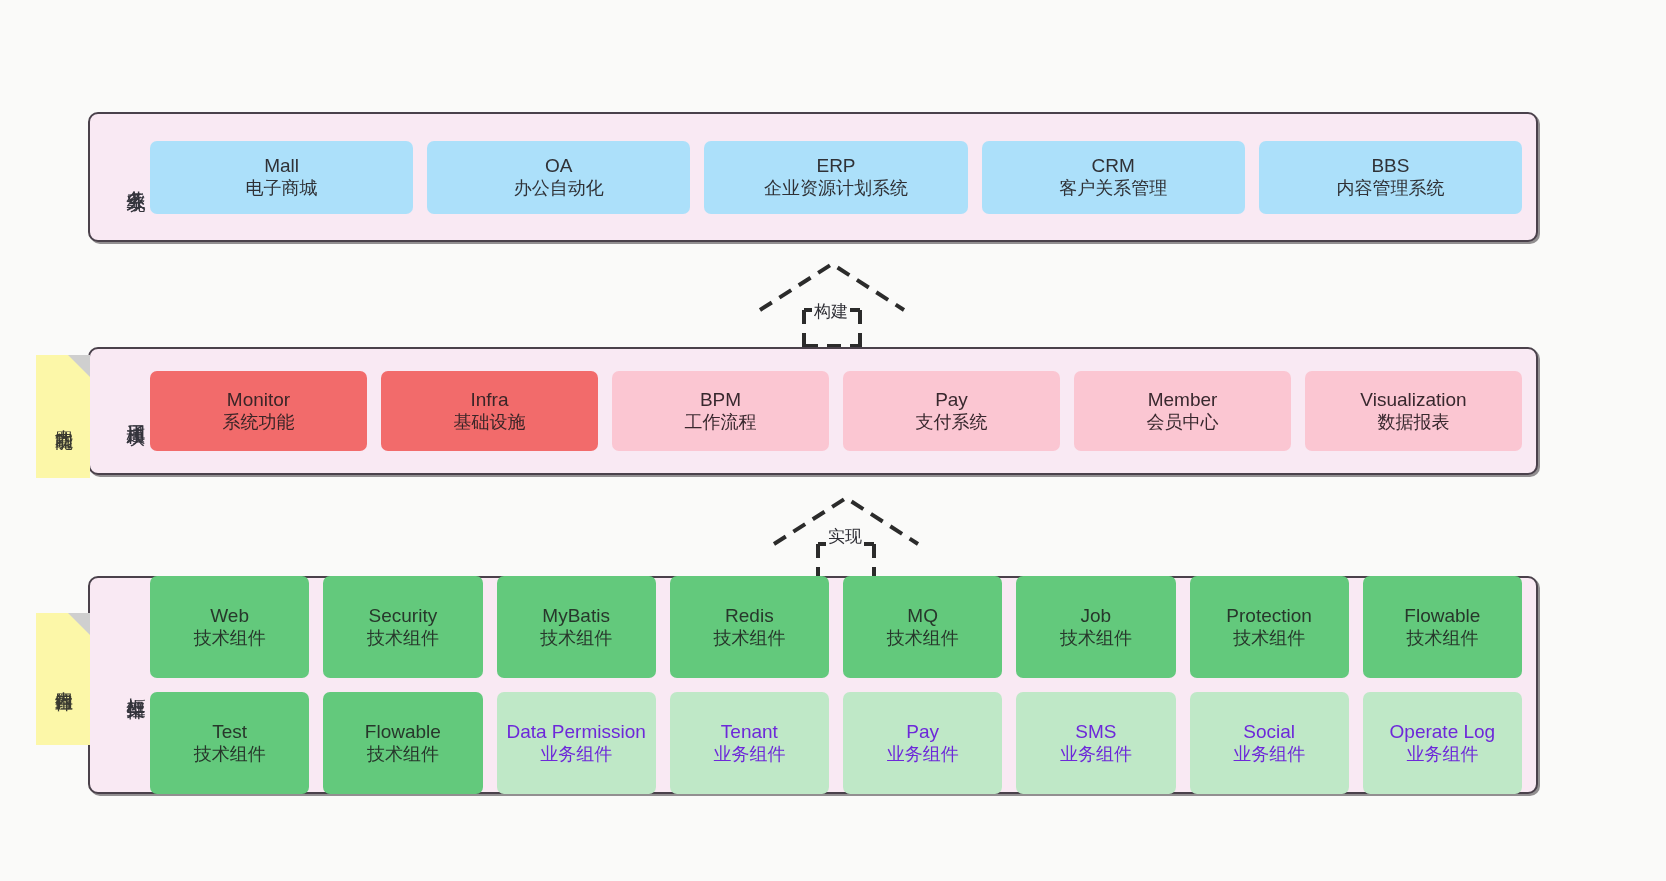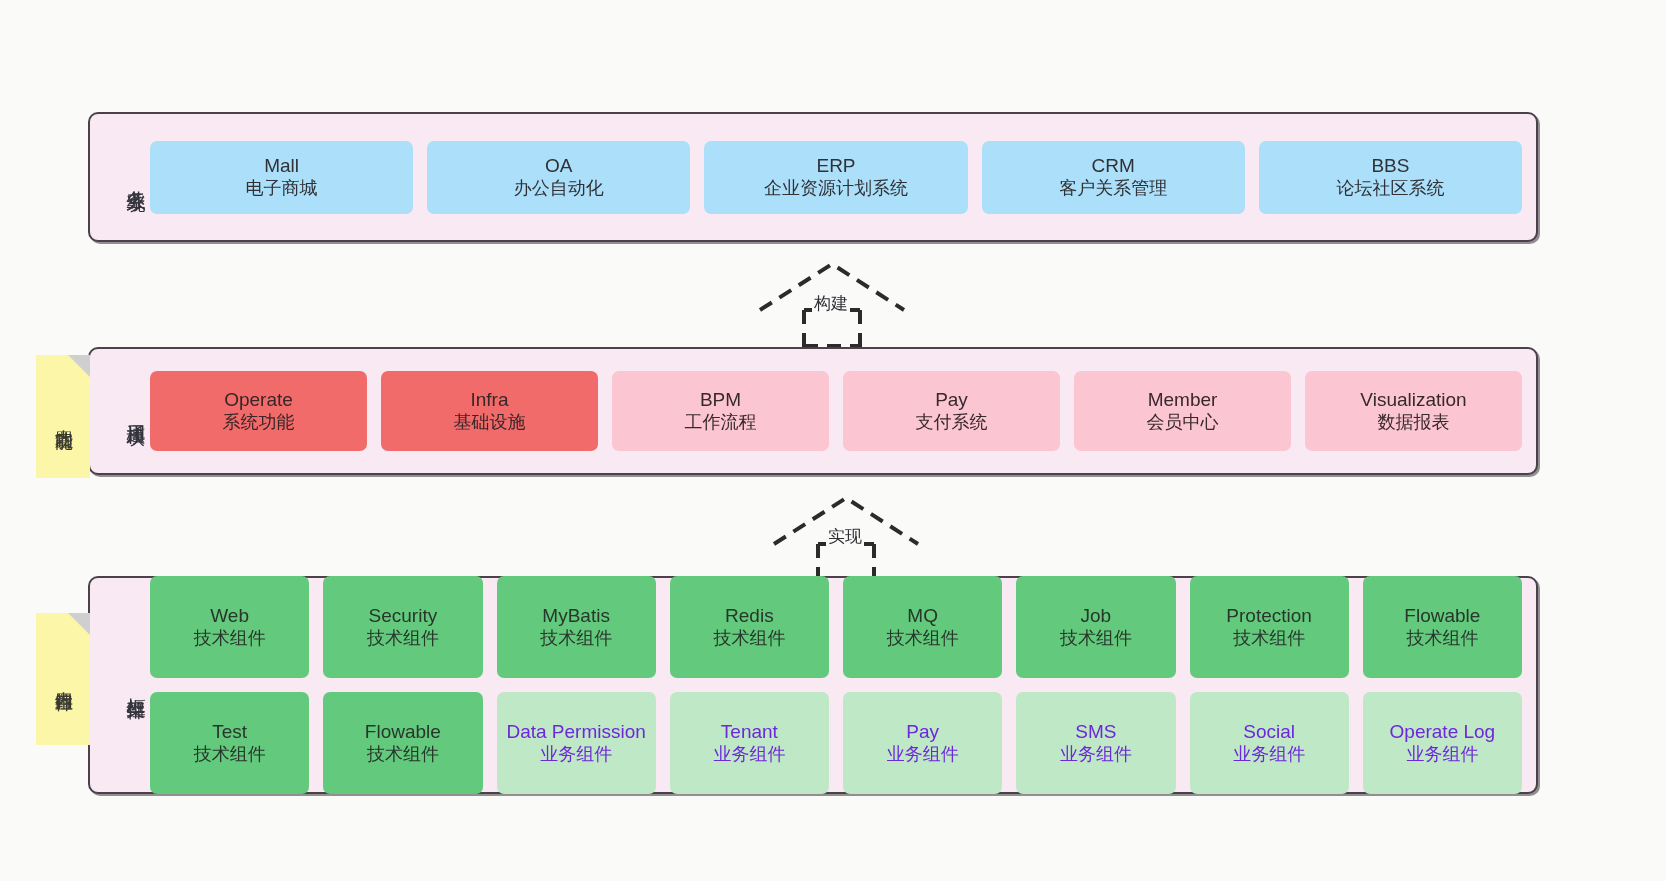--- a/index.html
+++ b/index.html
@@ -139,21 +139,21 @@
     position: absolute;
     font-size: 17px;
     color: #2f2f36;
     background: #fafaf9;
     padding: 0 2px;
     white-space: nowrap;
     user-select: none;
   }
 
   #arrow-build      { left: 752px; top: 258px; width: 160px; height: 90px; }
-  #label-build      { left: 812px; top: 292px; }
+  #label-build      { left: 812px; top: 300px; }
   #arrow-implement  { left: 766px; top: 492px; width: 160px; height: 90px; }
   #label-implement  { left: 826px; top: 525px; }
 </style>
 </head>
 <body>
 
 <div class="canvas">
 
   <div class="layer" id="layer-business">
     <div class="layer-label">业务系统</div>
@@ -170,41 +170,41 @@
         <div class="node blue">
           <span class="t1">ERP</span>
           <span class="t2">企业资源计划系统</span>
         </div>
         <div class="node blue">
           <span class="t1">CRM</span>
           <span class="t2">客户关系管理</span>
         </div>
         <div class="node blue">
           <span class="t1">BBS</span>
-          <span class="t2">论坛社区系统</span>
+          <span class="t2">内容管理系统</span>
         </div>
       </div>
     </div>
   </div>
 
   <svg class="arrow" id="arrow-build" viewBox="0 0 160 90">
     <path d="M 8 52 L 80 6 L 152 52" fill="none" stroke="#2b2b2b" stroke-width="4" stroke-dasharray="14 9" stroke-linecap="butt"></path>
     <path d="M 52 52 L 52 90" fill="none" stroke="#2b2b2b" stroke-width="4" stroke-dasharray="14 9"></path>
     <path d="M 108 52 L 108 90" fill="none" stroke="#2b2b2b" stroke-width="4" stroke-dasharray="14 9"></path>
     <path d="M 52 52 L 108 52" fill="none" stroke="#2b2b2b" stroke-width="4" stroke-dasharray="14 9"></path>
     <path d="M 52 88 L 108 88" fill="none" stroke="#2b2b2b" stroke-width="4" stroke-dasharray="14 9"></path>
   </svg>
   <div class="arrow-label" id="label-build">构建</div>
 
   <div class="layer" id="layer-common">
     <div class="layer-label">通用模块</div>
     <div class="layer-body">
       <div class="row">
         <div class="node red">
-          <span class="t1">Operate</span>
+          <span class="t1">Monitor</span>
           <span class="t2">系统功能</span>
         </div>
         <div class="node red">
           <span class="t1">Infra</span>
           <span class="t2">基础设施</span>
         </div>
         <div class="node pink">
           <span class="t1">BPM</span>
           <span class="t2">工作流程</span>
         </div>

